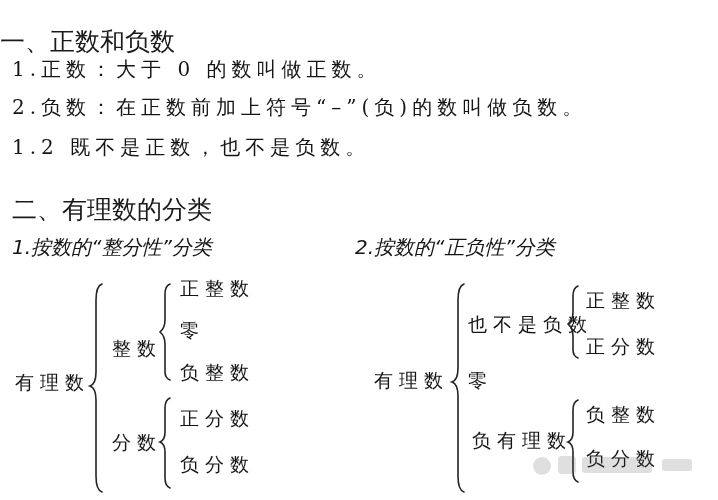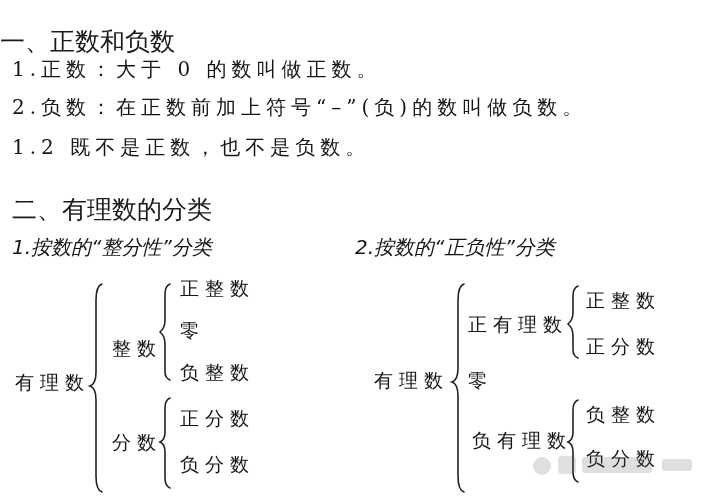--- a/index.html
+++ b/index.html
@@ -48,21 +48,21 @@
 <div class="abs node" style="left:180px; top:406px;">正分数</div>
 <div class="abs node" style="left:180px; top:452px;">负分数</div>
 
 <div class="abs sub" style="left:355px; top:234px;">2.按数的“正负性”分类</div>
 <div class="abs node" style="left:374px; top:368px;">有理数</div>
 
 <svg class="brace" style="left:450px; top:280px;" width="20" height="220">
   <path d="M14,4 Q8,6 8,20 L8,88 Q8,100 2,102 Q8,104 8,116 L8,196 Q8,210 14,212"></path>
 </svg>
 
-<div class="abs node" style="left:468px; top:312px;">正有理数</div>
+<div class="abs node" style="left:468px; top:312px;">也不是负数</div>
 <svg class="brace" style="left:566px; top:282px;" width="16" height="80">
   <path d="M12,4 Q7,6 7,14 L7,30 Q7,38 2,42 Q7,46 7,54 L7,68 Q7,74 12,76"></path>
 </svg>
 <div class="abs node" style="left:586px; top:288px;">正整数</div>
 <div class="abs node" style="left:586px; top:334px;">正分数</div>
 
 <div class="abs node" style="left:468px; top:368px;">零</div>
 
 <div class="abs node" style="left:472px; top:428px;">负有理数</div>
 <svg class="brace" style="left:566px; top:396px;" width="16" height="90">

